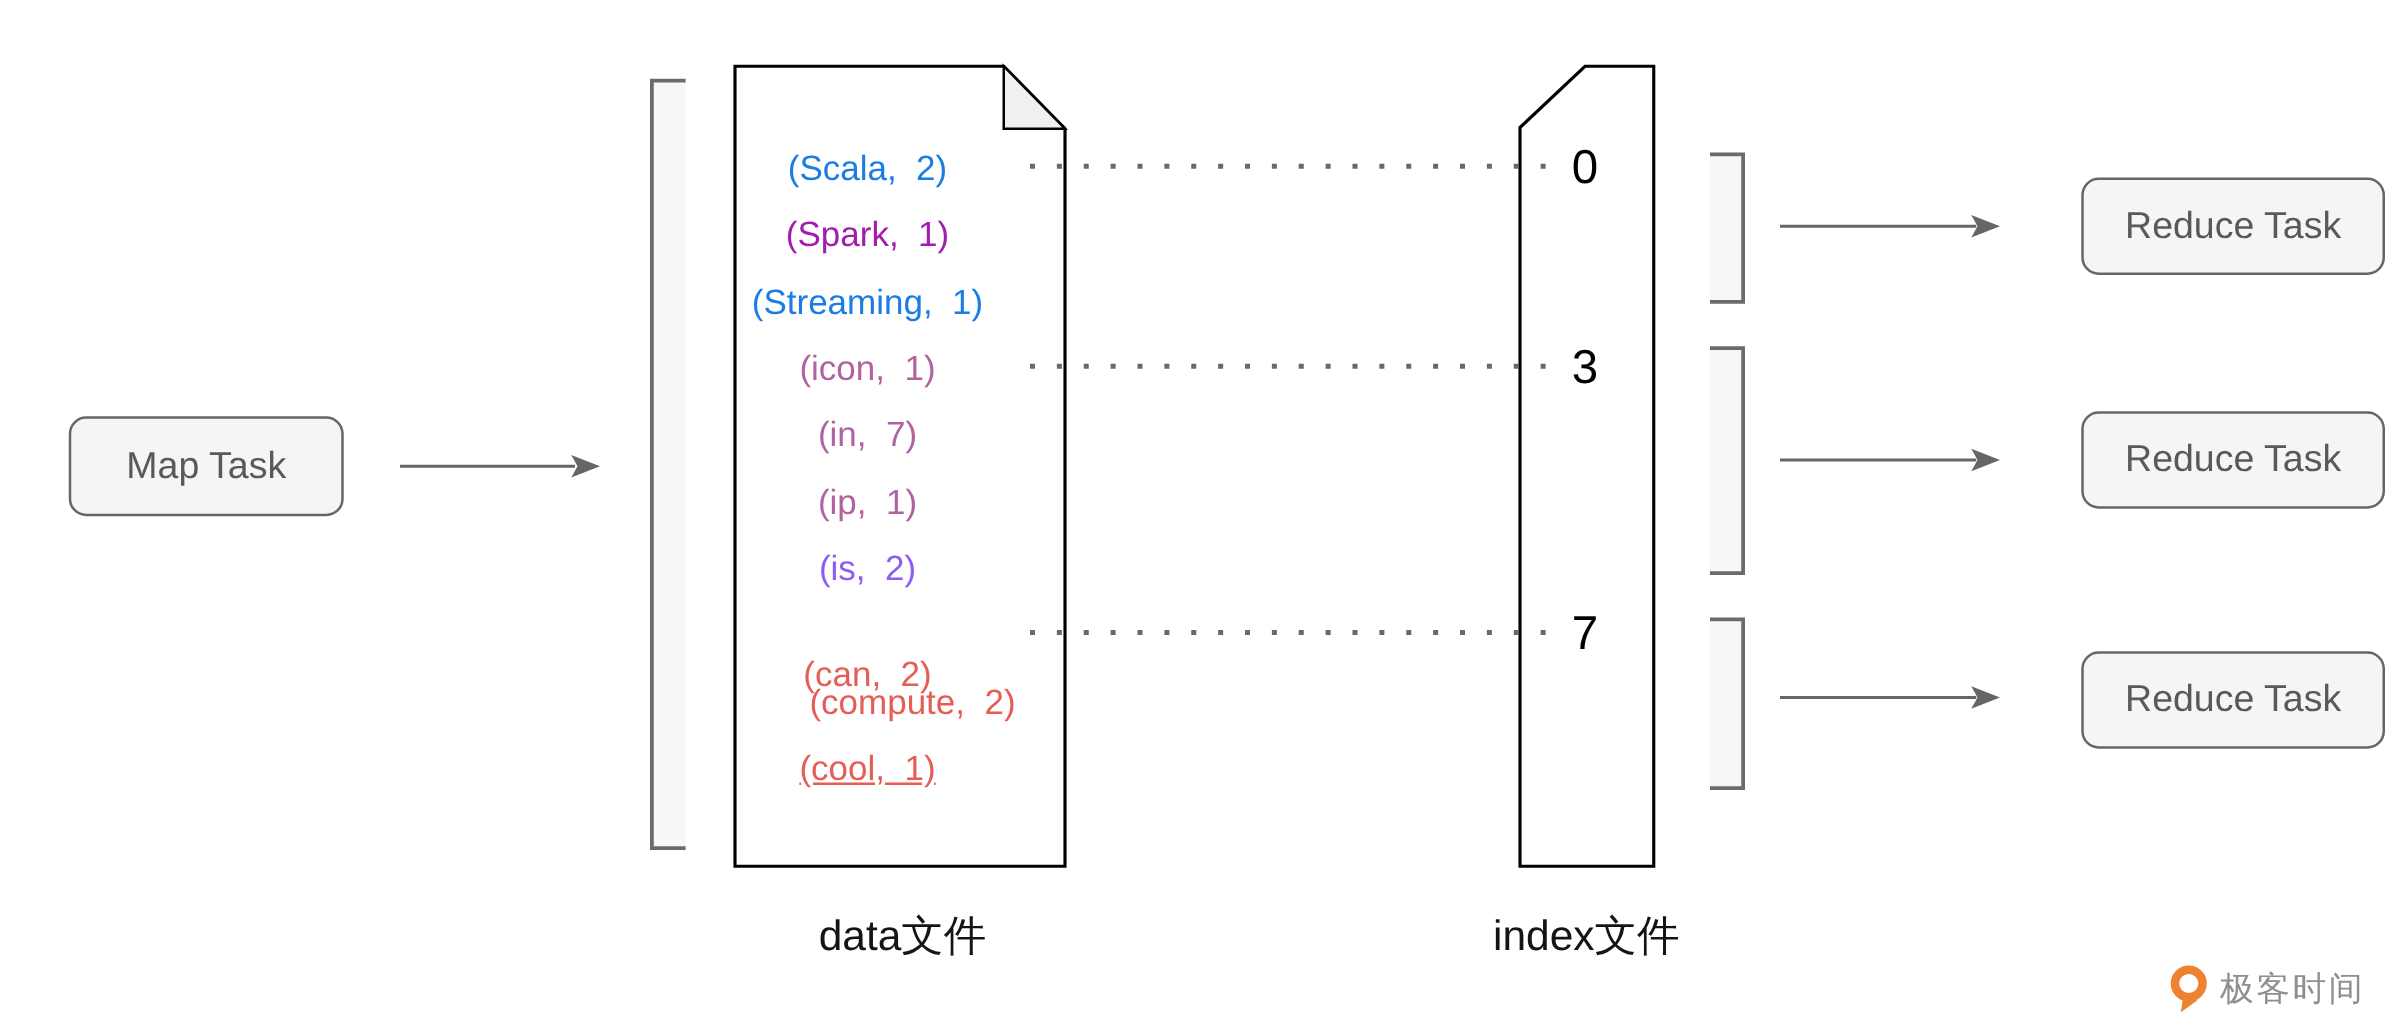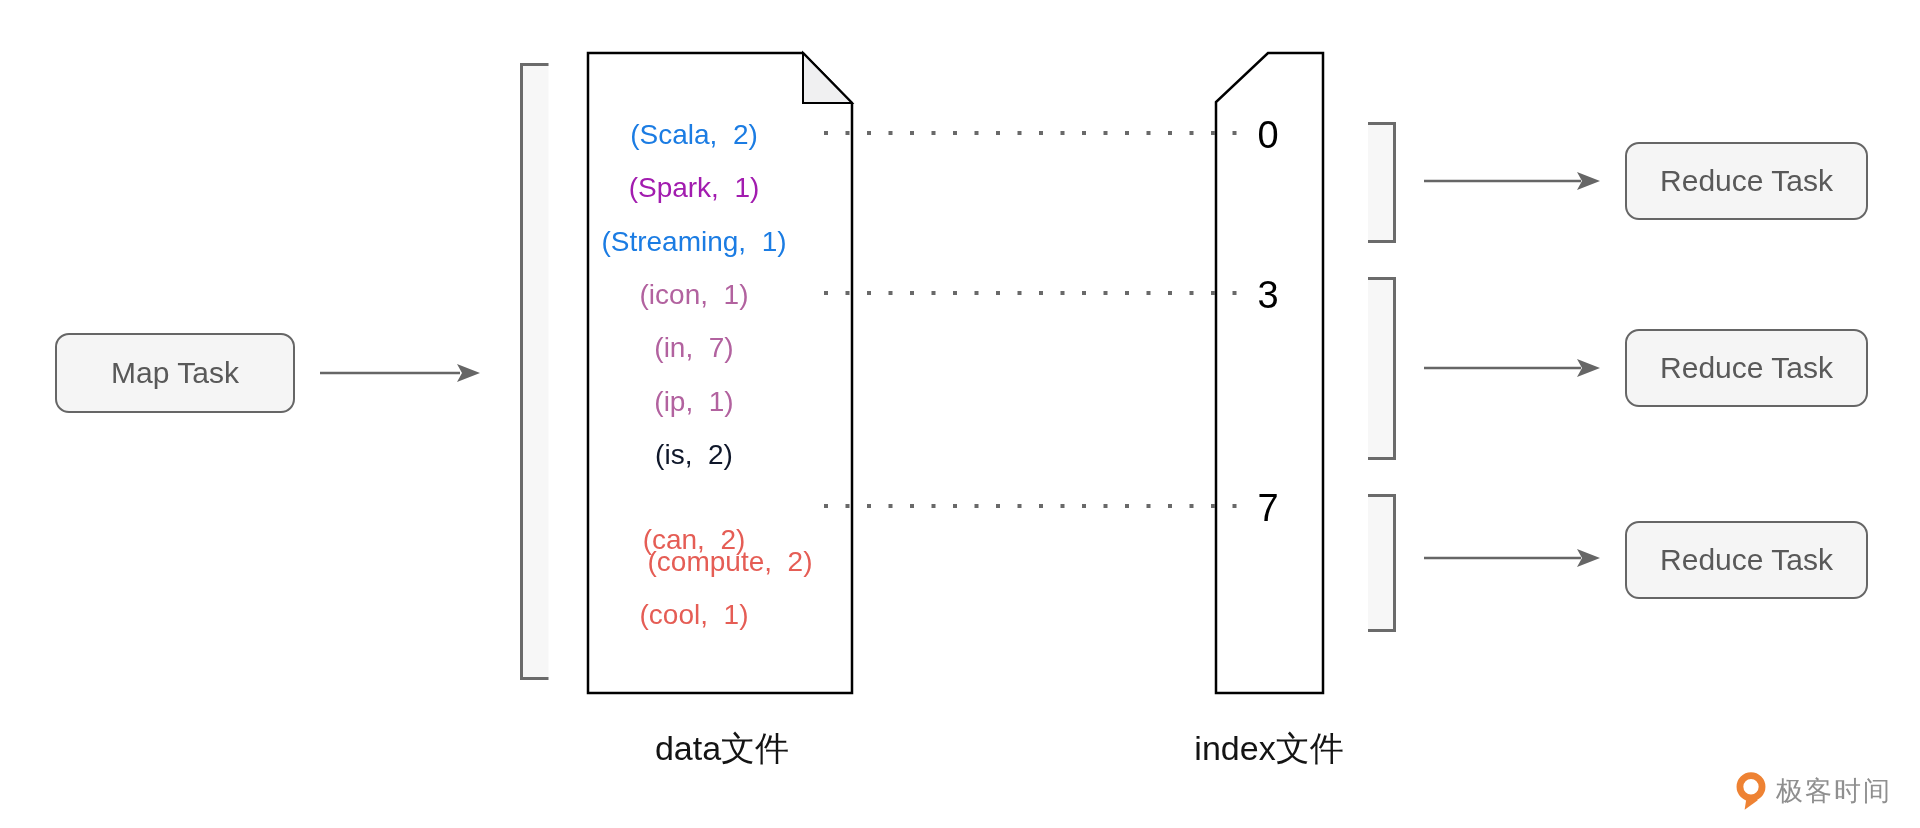--- a/index.html
+++ b/index.html
@@ -7,22 +7,22 @@
     position:relative;width:1920px;height:828px;background:#ffffff;overflow:hidden;
     font-family:"Liberation Sans","DejaVu Sans",sans-serif;
   }
   .layer{position:absolute;left:0;top:0;}
   .task-box{
     position:absolute;box-sizing:border-box;
     background:#f5f5f5;border:2.5px solid #666666;border-radius:14px;
     display:flex;align-items:center;justify-content:center;
     font-size:30px;color:#595959;
   }
-  .map-task{left:55px;top:333px;width:240px;height:80px;}
-  .reduce-task{left:1625px;width:243px;height:78px;}
+  .map-task{left:55px;top:333px;width:220px;height:80px;}
+  .reduce-task{left:1665px;width:243px;height:78px;}
   .reduce-task.r1{top:142px;}
   .reduce-task.r2{top:329px;}
   .reduce-task.r3{top:521px;}
   .pair{
     position:absolute;left:588px;width:212px;height:40px;line-height:40px;
     text-align:center;font-size:28px;white-space:pre;
   }
   .offset{
     position:absolute;transform:translate(-50%,-50%);
     font-size:38px;color:#000000;
@@ -81,24 +81,24 @@
   <div class="task-box map-task">
     <span>Map Task</span>
   </div>
 
   <div class="pair" style="top: 115px; color: rgb(27, 124, 227);">(Scala,  2)</div>
   <div class="pair" style="top: 168px; color: #a21caf;">(Spark,  1)</div>
   <div class="pair" style="top: 222px; color: rgb(27, 124, 227);">(Streaming,  1)</div>
   <div class="pair" style="top: 275px; color: rgb(178, 98, 159);">(icon,  1)</div>
   <div class="pair" style="top: 328px; color: rgb(178, 98, 159);">(in,  7)</div>
   <div class="pair" style="top: 382px; color: rgb(178, 98, 159);">(ip,  1)</div>
-  <div class="pair" style="top: 435px; color: #0f172a;">(is,  2)</div>
+  <div class="pair" style="top: 435px; color: #8b5cf6;">(is,  2)</div>
   <div class="pair" style="top: 488px; color: rgb(229, 93, 85); margin-top: 32px;">(can,  2)</div>
   <div class="pair" style="top: 542px; color: rgb(229, 93, 85); padding-left: 36px;">(compute,  2)</div>
-  <div class="pair" style="top: 595px; color: rgb(229, 93, 85);">(cool,  1)</div>
+  <div class="pair" style="top: 595px; color: rgb(229, 93, 85); text-decoration: underline;">(cool,  1)</div>
 
   <div class="offset" style="left:1268px;top:135px">0</div>
   <div class="offset" style="left:1268px;top:295px">3</div>
   <div class="offset" style="left:1268px;top:508px">7</div>
 
   <div class="file-label" style="left:722px;top:726px">data文件</div>
   <div class="file-label" style="left:1269px;top:726px">index文件</div>
 
   <div class="task-box reduce-task r1">
     <span>Reduce Task</span>

